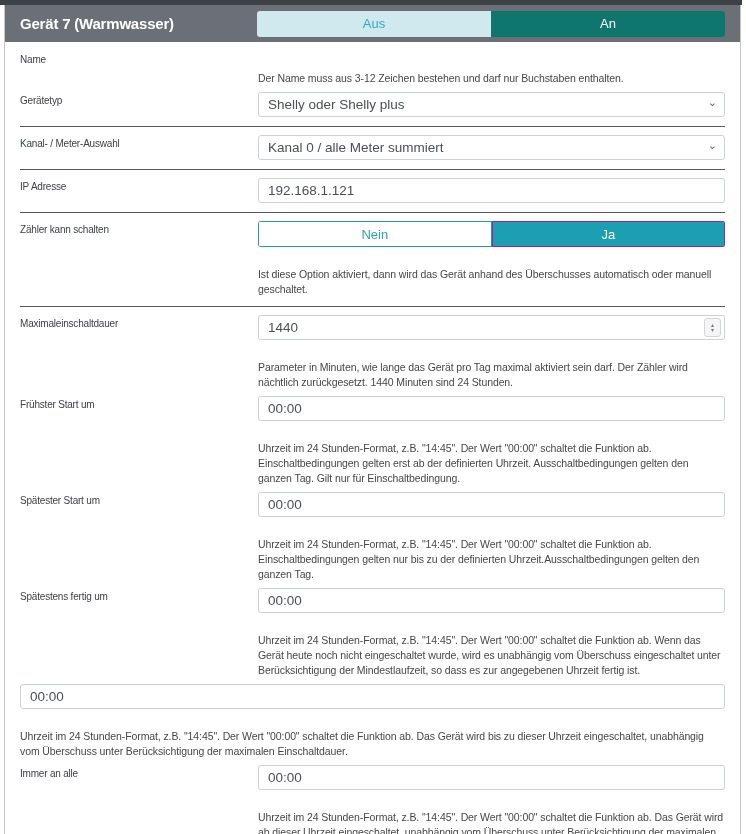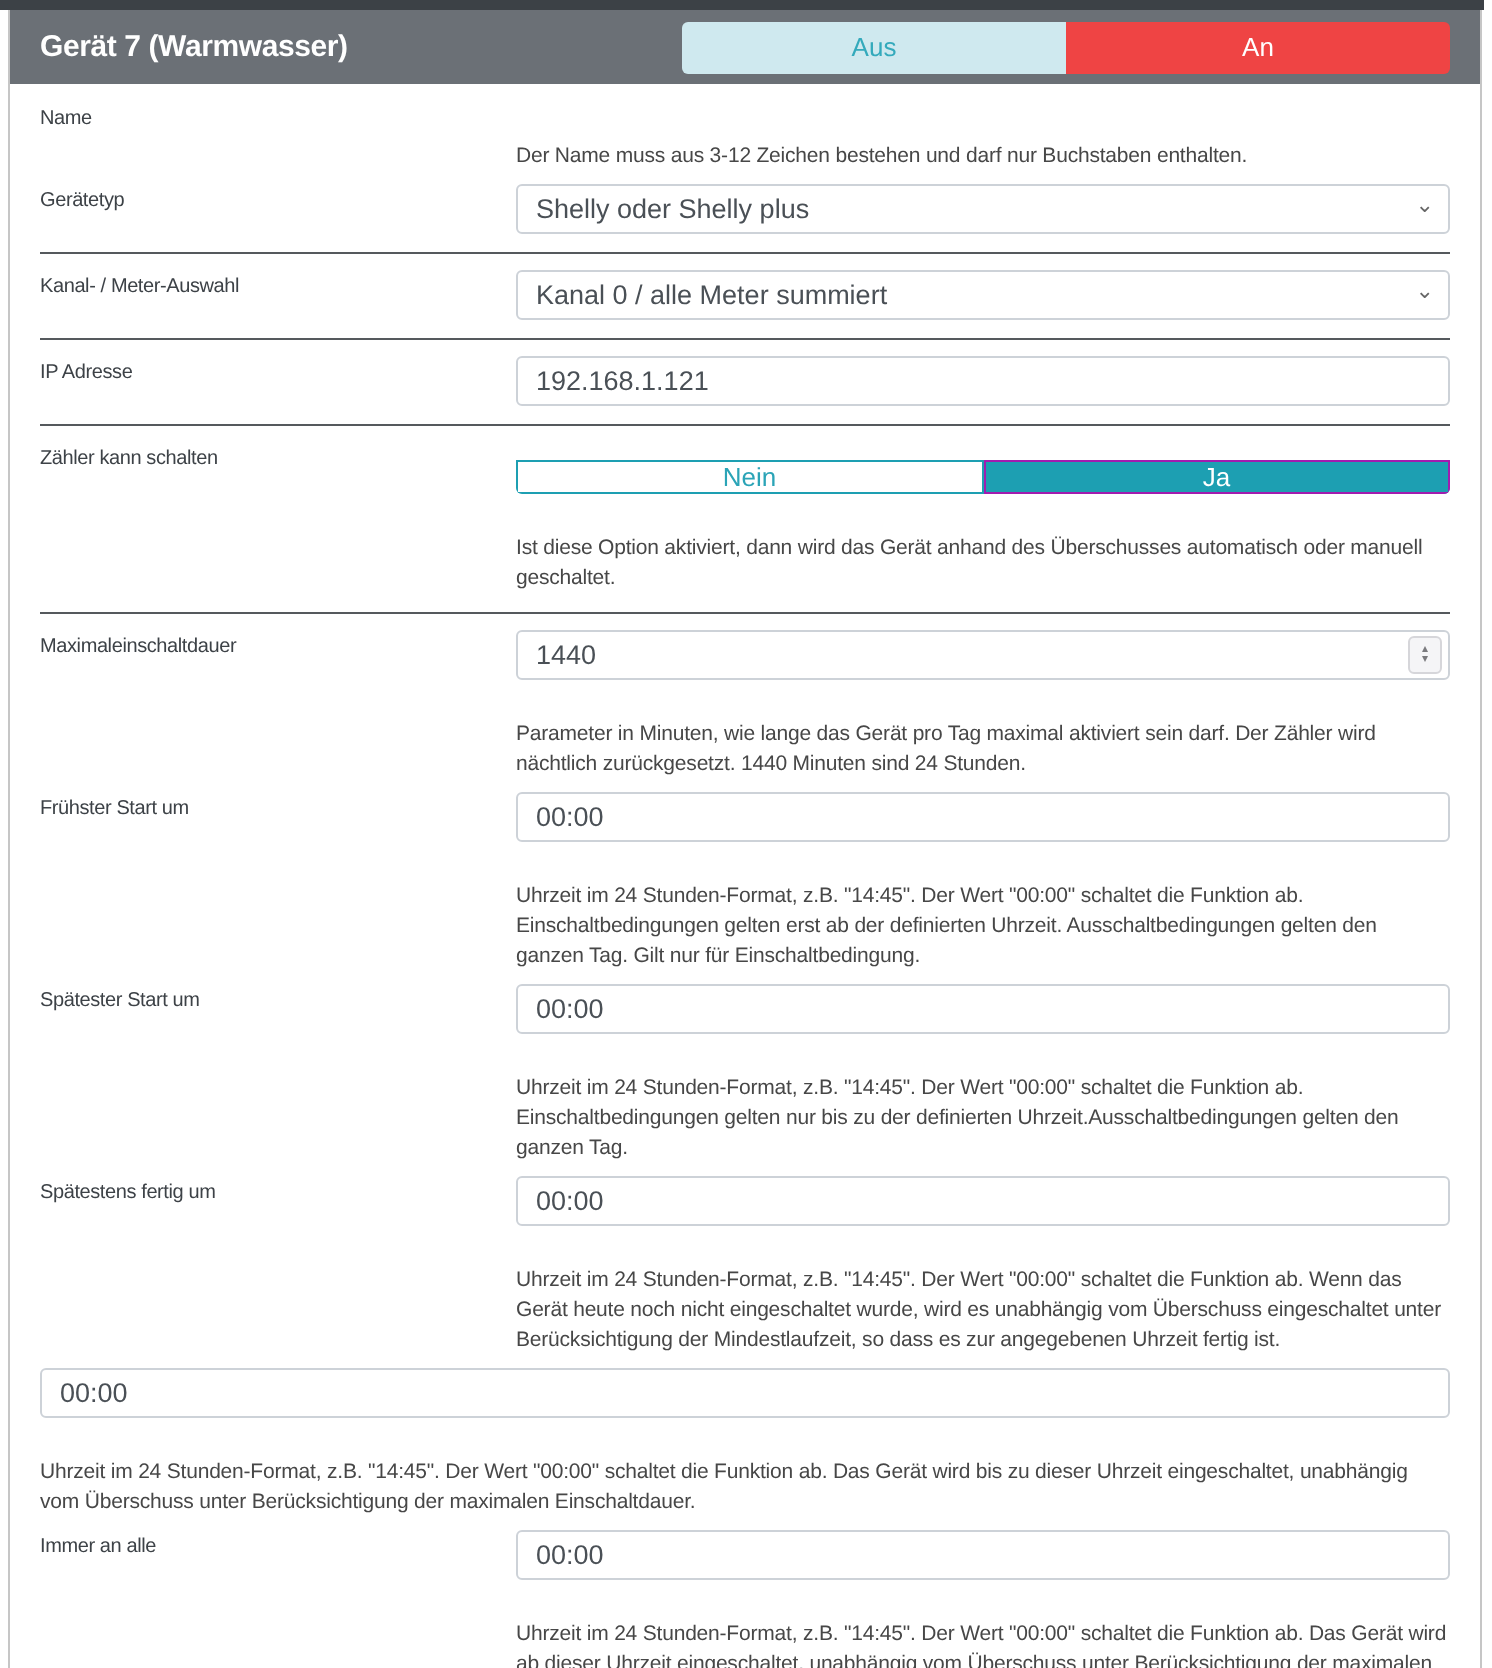--- a/index.html
+++ b/index.html
@@ -18,29 +18,29 @@
     border-bottom: 1px solid #c6c6c6;
     background: #fff;
   }
   .card-header {
     background: #6b7076; height: 37px;
     display: flex; align-items: center;
     padding: 12px 15px;
   }
   .card-title { color: #fff; font-weight: bold; font-size: 15px; letter-spacing: -0.2px; }
   .hdr-toggle {
-    margin-left: auto; width: 384px; height: 26px;
+    margin-left: auto; width: 468px; height: 26px;
     display: flex; border-radius: 3px; overflow: hidden;
   }
   .hdr-toggle button, .toggle-group button {
     flex: 1; border: none; font-size: 13px; cursor: pointer;
     font-family: "Liberation Sans", sans-serif; padding: 0;
   }
   .hdr-off { background: #cfe9ef; color: #34aabc; }
-  .hdr-on  { background: #ef4444; color: #ffffff; }
+  .hdr-on  { background: #0f766e; color: #ffffff; }
   .card-body { padding: 6px 15px 8px; }
   .form-row { display: flex; padding: 3px 0; }
   .flabel {
     flex: 0 0 238px; width: 238px;
     font-size: 10px; color: #3d4247; letter-spacing: -0.2px;
     padding-top: 3px;
   }
   .fcontrol { flex: 1; min-width: 0; }
   .inputwrap, .selectwrap { position: relative; }
   input.ctl, select.ctl {
@@ -60,21 +60,21 @@
     width: 17px; height: 19px;
     background: #f5f5f7; border: 1px solid #d6d6da; border-radius: 3px;
     display: flex; flex-direction: column; align-items: center; justify-content: center;
     color: #7a7a7e; cursor: pointer;
   }
   .stepper span { font-size: 6px; line-height: 5px; display: block; }
   .hint {
     margin-top: 20px; font-size: 10.5px; color: #474747;
     line-height: 15px; letter-spacing: -0.1px;
   }
-  .toggle-group { display: flex; height: 26px; border-radius: 3px; overflow: hidden; align-items: flex-end; }
+  .toggle-group { display: flex; height: 26px; border-radius: 3px; overflow: hidden; }
   .tg-off { background: #fff; border: 1px solid #1d9fb2 !important; color: #2ba4b7; }
   .tg-on  { background: #1d9fb2; color: #fff; }
   .toggle-group button { border: 1px solid #a21caf; }
   hr.divider {
     border: none; border-top: 1px solid #55595d;
     margin: 6px 0 5px 0;
   }
 </style>
 </head>
 <body>

